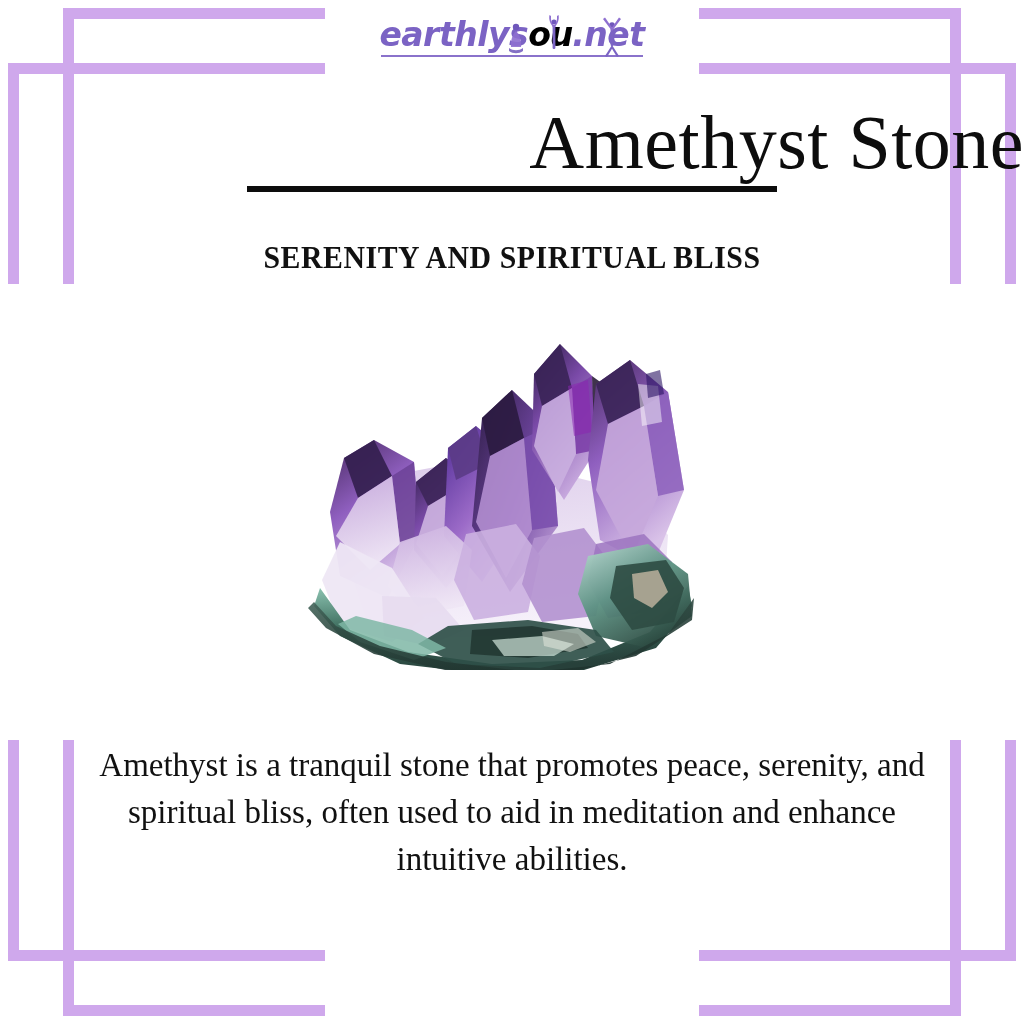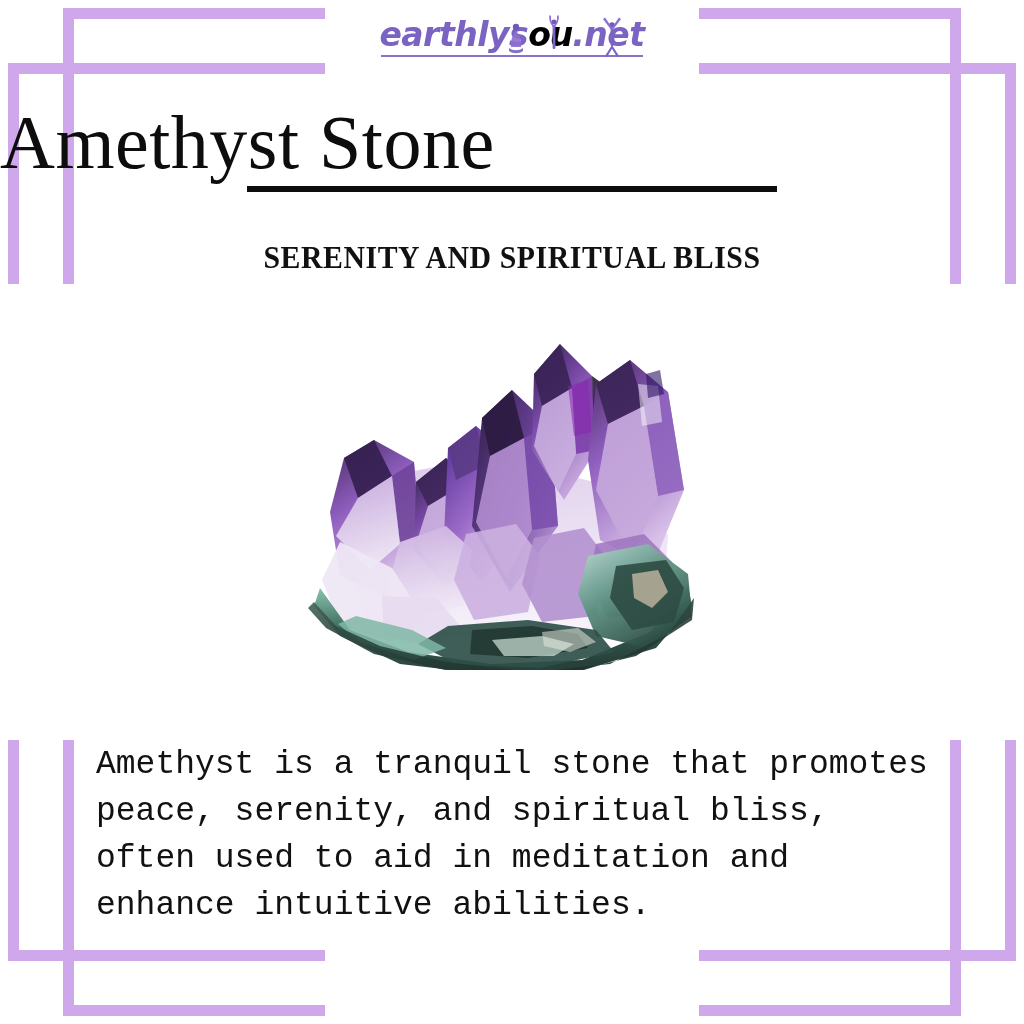--- a/index.html
+++ b/index.html
@@ -61,21 +61,21 @@
     position: absolute;
     pointer-events: none;
   }
 
   
   #title {
     position: absolute;
     left: 0;
     top: 104px;
     width: 1024px;
-    text-align: left;
+    text-align: right;
     font-family: "Liberation Serif", serif;
     font-size: 76px;
     font-weight: 400;
     color: #0d0d0d;
     letter-spacing: 0.5px;
     line-height: 1;
   }
   #title-underline {
     position: absolute;
     left: 50%;
@@ -110,22 +110,22 @@
     height: 340px;
   }
   #crystal-svg { display: block; width: 100%; height: 100%; }
 
   
   #body-text {
     position: absolute;
     left: 96px;
     top: 742px;
     width: 832px;
-    text-align: left;
-    font-family: Liberation Mono, monospace;
+    text-align: center;
+    font-family: Liberation Serif, serif;
     font-size: 33px;
     line-height: 1.42;
     color: #111111;
   }
 </style>
 </head>
 <body>
 
 <div id="poster">
 

